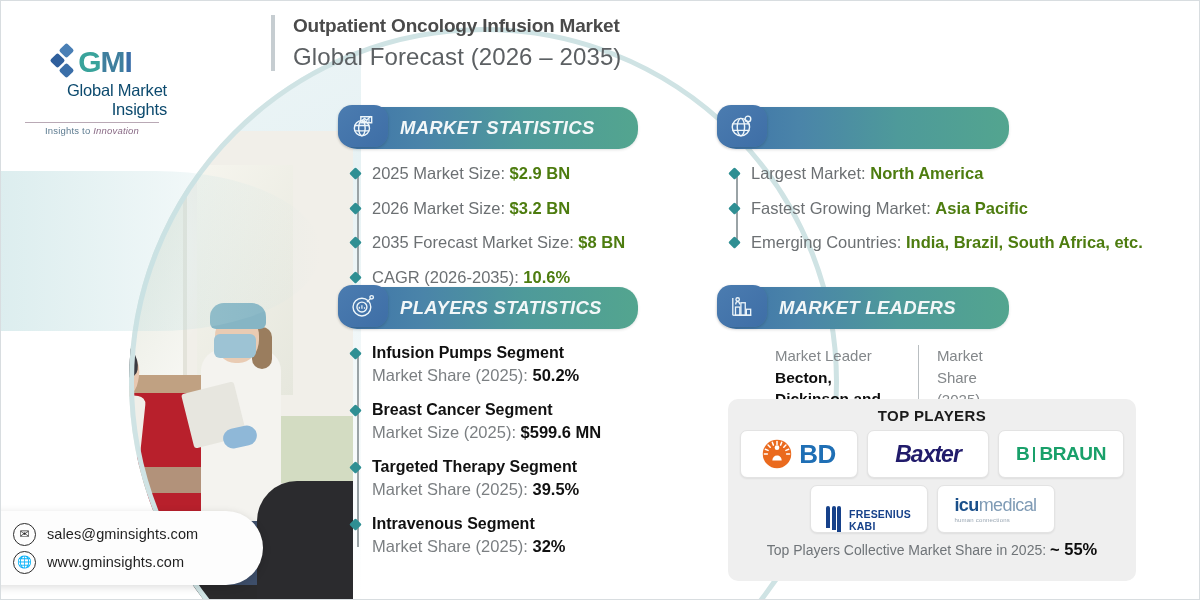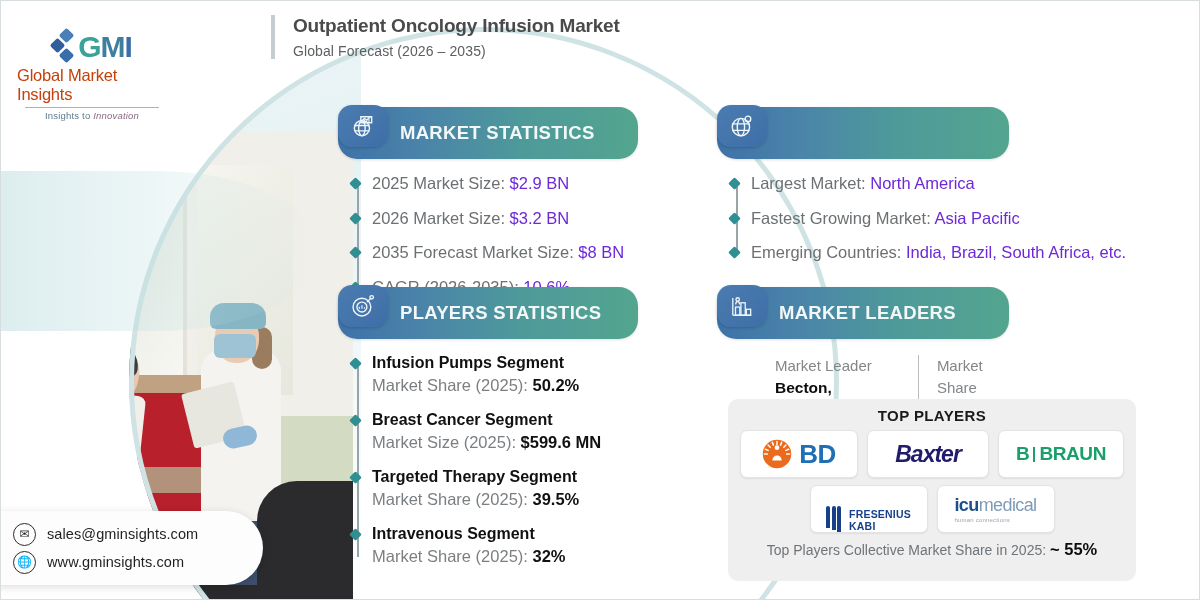--- a/index.html
+++ b/index.html
@@ -203,50 +203,51 @@
   
   .title-block {
     position: absolute; left: 270px; top: 14px; padding-left: 18px;
     border-left: 4px solid #c6cdd1;
   }
   .title-main {
     font-size: 19px; font-weight: bold; color: #4a4a4a; letter-spacing: -.2px;
     white-space: nowrap;
   }
   .title-sub {
-    font-size: 14px; color: #5c6063; margin-top: 6px; letter-spacing: .1px;
-  }
-
-  
-  .logo { position: absolute; left: 16px; top: 29px; width: 150px; }
+    font-size: 24px; color: #5c6063; margin-top: 6px; letter-spacing: .1px;
+  }
+
+  
+  .logo { position: absolute; left: 16px; top: 44px; width: 150px; }
   .logo-top { display: flex; align-items: center; justify-content: center; gap: 4px; }
   .logo-diamonds { position: relative; width: 22px; height: 34px; }
   .dia { position: absolute; width: 11px; height: 11px; background: #3a6ea8; transform: rotate(45deg); border-radius: 2px; }
   .dia.d1 { left: 9px; top: 0px; background:#4a7fb5; }
   .dia.d2 { left: 0px; top: 10px; background:#2f5f9c; }
   .dia.d3 { left: 9px; top: 20px; background:#3a6ea8; }
   .logo-gmi { font-size: 30px; font-weight: bold; letter-spacing: -1px; line-height: 1; }
   .logo-g { color: #39a39b; } .logo-m { color: #3f7f9e; } .logo-i { color: #3a6ea8; }
   .logo-name {
-    font-size: 16.5px; color: #c2410c; text-align: left; margin-top: 2px;
+    font-size: 16.5px; color: #0c4a6e; text-align: right; margin-top: 2px;
     letter-spacing: -.2px; font-weight: 500;
   }
   .logo-rule { height: 1px; background: #b9a9b5; margin: 3px 8px 2px; }
   .logo-tag {
     font-size: 9.5px; color: #5d7b90; text-align: center; letter-spacing: .2px;
   }
   .logo-tag i { color: #8a6b86; }
 
   
   .section { position: absolute; }
   .pill {
     position: relative; display: flex; align-items: center;
-    height: 52px; border-radius: 19px;
+    height: 42px; border-radius: 19px;
     background: linear-gradient(90deg,#3d72a8 0%, #4a84a9 28%, #4e9a9a 62%, #53a58f 100%);
     box-shadow: 0 1px 3px rgba(0,0,0,.12);
+    font-style: italic;
   }
   .pill-badge {
     position: absolute; left: 0; top: -2px;
     width: 50px; height: 42px; border-radius: 14px;
     background: linear-gradient(140deg,#4b7cb0,#3e6ea6);
     display: flex; align-items: center; justify-content: center;
     box-shadow: 0 1px 3px rgba(0,0,0,.18);
   }
   .pill-badge svg { width: 26px; height: 26px; }
   .pill-label {
@@ -260,21 +261,21 @@
     position: absolute; left: 19px; top: 8px; bottom: 10px;
     width: 1.6px; background: #9aa3a6;
   }
   .bitem { position: relative; display: flex; align-items: baseline; }
   .bdot {
     position: absolute; left: -21px; top: 6px;
     width: 9px; height: 9px; background: #2f8f93; transform: rotate(45deg);
     border-radius: 1.5px;
   }
   .btext { font-size: 16.5px; color: #6c7073; line-height: 1.25; white-space: nowrap; }
-  .btext b { color: #6d28d9; font-weight: normal; }
+  .btext b { color: #4d7c0f; font-weight: bold; }
 
   .blist.compact .bitem { margin-bottom: 14px; }
   .blist.compact .bitem:last-child { margin-bottom: 0; }
 
   .seg-item { position: relative; margin-bottom: 14px; }
   .seg-title { font-size: 16px; font-weight: bold; color: #111; line-height: 1.3; }
   .seg-sub { font-size: 16.5px; color: #7b7f82; line-height: 1.35; }
   .seg-sub b { color: #111; font-weight: bold; }
 
   

